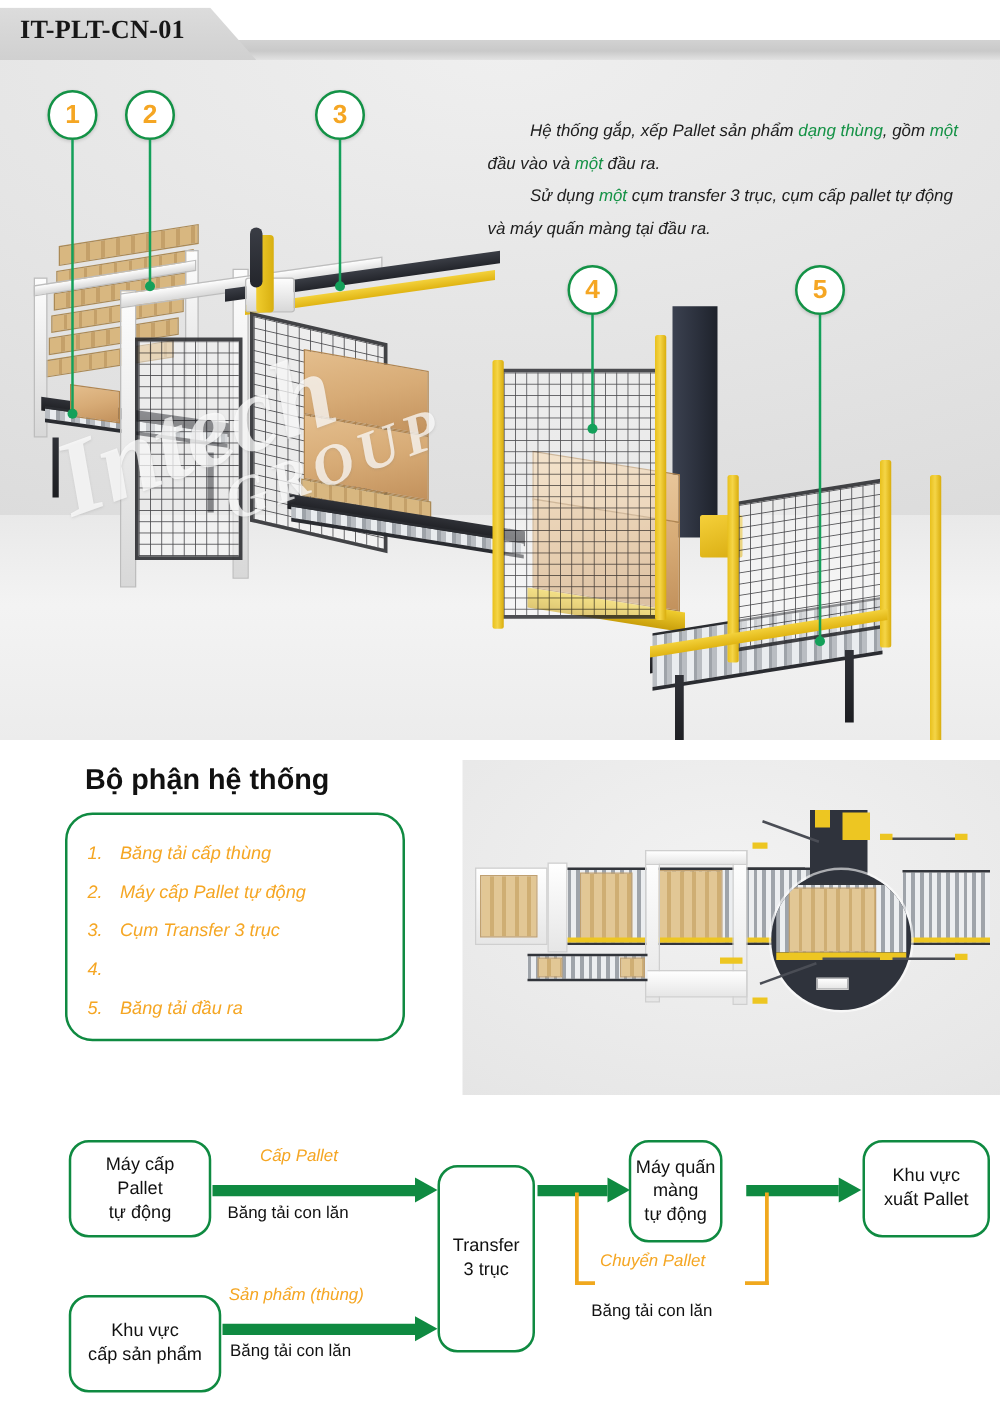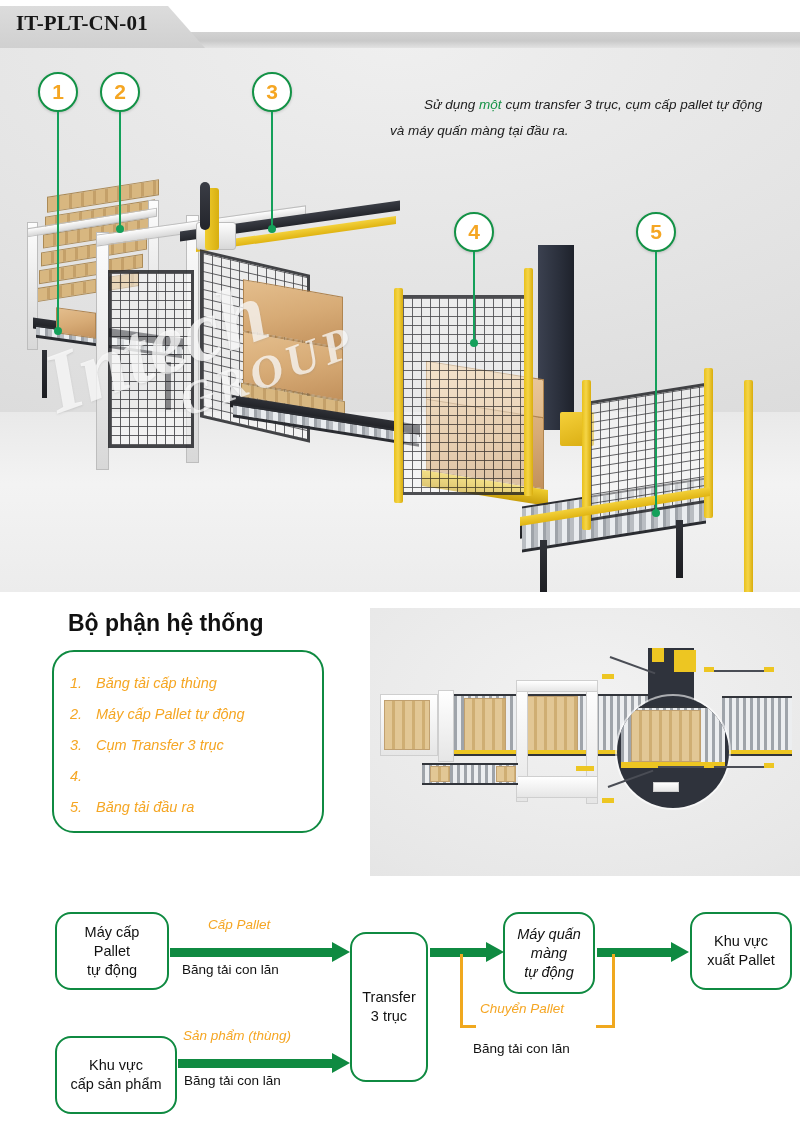--- a/index.html
+++ b/index.html
@@ -233,20 +233,23 @@
 
     <div class="post" style="position:absolute;left:744px;top:340px;width:9px;height:238px;"></div>
   </div>
 
   <div id="hero-watermark">
     <span>Intech</span>
     <span class="wm-sub">GROUP</span>
   </div>
 
   <div id="hero-desc">
+    <p>
+      <span>Hệ thống gắp, xếp Pallet sản phẩm </span><span class="hl">dạng thùng</span><span>, gồm </span><span class="hl">một</span><span> đầu vào và </span><span class="hl">một</span><span> đầu ra.</span>
+    </p>
     <p>
       <span>Sử dụng </span><span class="hl">một</span><span> cụm transfer 3 trục, cụm cấp pallet tự động và máy quấn màng tại đầu ra.</span>
     </p>
   </div>
 
   <div class="callout" style="left:38px;top:32px;">
     <div class="bubble">1</div>
     <div class="stem" style="height:220px;"></div>
   </div>
   <div class="callout" style="left:100px;top:32px;">
@@ -357,21 +360,21 @@
   <div class="fbox" style="left:55px;top:152px;width:122px;height:78px;">
     <span>Khu vực</span>
     <span>cấp sản phẩm</span>
   </div>
 
   <div class="fbox" style="left:350px;top:48px;width:78px;height:150px;">
     <span>Transfer</span>
     <span>3 trục</span>
   </div>
 
-  <div class="fbox" style="left:503px;top:28px;width:92px;height:82px;font-style:italic;">
+  <div class="fbox" style="left:503px;top:28px;width:75px;height:82px;">
     <span>Máy quấn</span>
     <span>màng</span>
     <span>tự động</span>
   </div>
 
   <div class="fbox" style="left:690px;top:28px;width:102px;height:78px;">
     <span>Khu vực</span>
     <span>xuất Pallet</span>
   </div>
 

